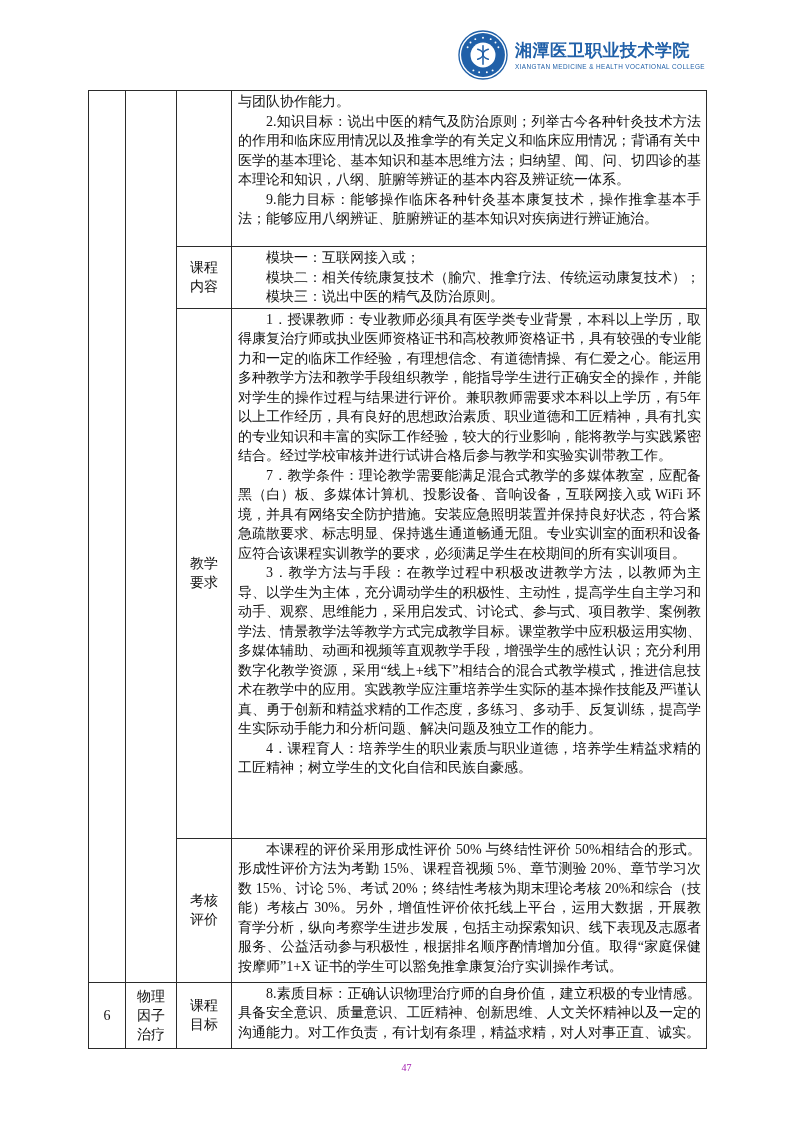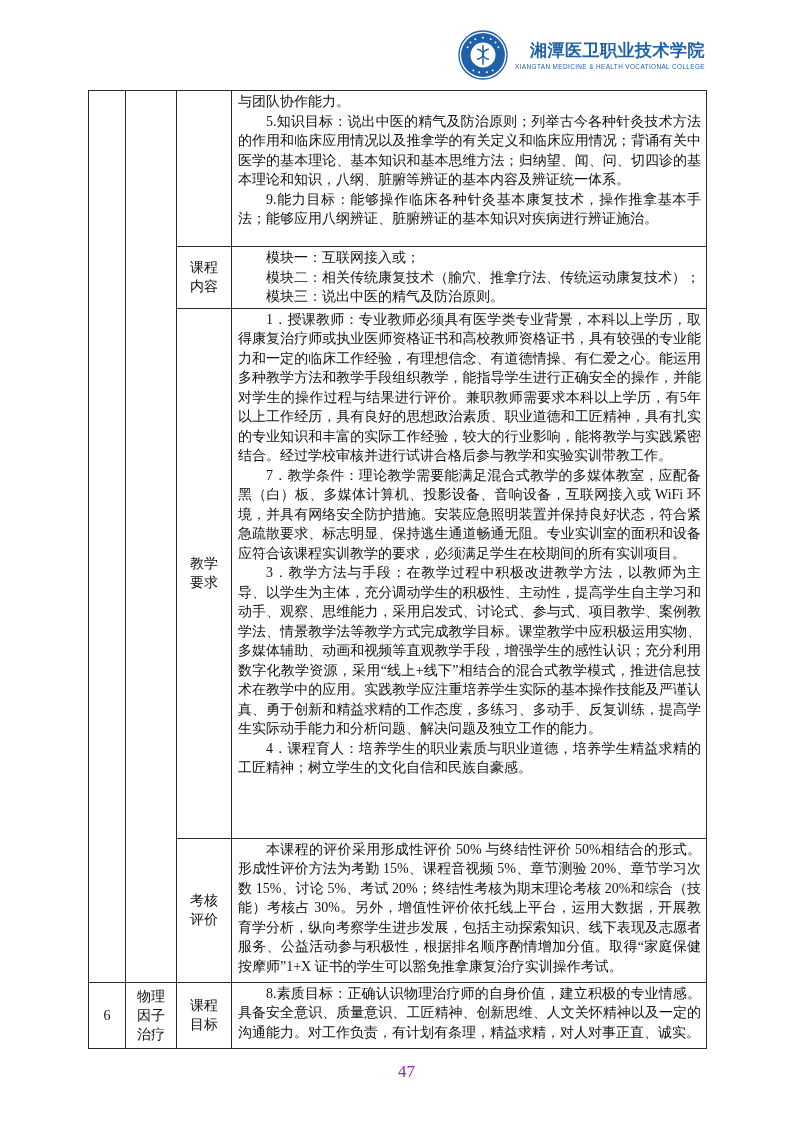--- a/index.html
+++ b/index.html
@@ -11,21 +11,21 @@
     color:#111;
     overflow:hidden;
   }
 
   
   .logo-wrap {
     position:absolute; top:30px; right:88px;
     display:flex; align-items:center; gap:7px;
   }
   .emblem { width:50px; height:50px; display:block; }
-  .logo-text { display:flex; flex-direction:column; align-items:flex-end; }
+  .logo-text { display:flex; flex-direction:column; align-items:flex-start; }
   .logo-cn {
     color:#2060a8; font-weight:bold; font-size:17px;
     letter-spacing:0.5px; white-space:nowrap; line-height:20px;
   }
   .logo-en {
     color:#2060a8; font-size:6.4px; letter-spacing:0.4px;
     white-space:nowrap; margin-top:2px;
     font-family:"Liberation Sans","DejaVu Sans",sans-serif;
   }
 
@@ -44,21 +44,21 @@
   .content-cell p.noindent { text-indent:0; }
   .label-cell, .num-cell, .course-cell {
     text-align:center; vertical-align:middle;
     font-size:14px; line-height:19px;
   }
   .vlabel { display:inline-block; width:2.4em; }
 
   
   .page-footer {
     position:absolute; left:0; right:0; top:1062px;
-    text-align:center; font-size:17px; color:#a21caf;padding-left:20px;
+    text-align:center; font-size:10px; color:#a21caf;padding-left:20px;
   }
 </style>
 </head>
 <body>
 
 <div class="page">
 
   <div class="logo-wrap">
     <svg class="emblem" viewBox="0 0 52 52" aria-hidden="true">
       <circle cx="26" cy="26" r="25" fill="#ffffff" stroke="#2060a8" stroke-width="1.4"></circle>
@@ -97,21 +97,21 @@
         <col style="width:475px">
     </colgroup>
     <tbody>
 
       <tr style="height:156px">
         <td class="num-cell" rowspan="4"></td>
         <td class="course-cell" rowspan="4"></td>
         <td class="label-cell"></td>
         <td class="content-cell">
           <p class="noindent">与团队协作能力。</p>
-          <p class="indent">5.知识目标：说出中医的精气及防治原则；列举古今各种针灸技术方法的作用和临床应用情况以及推拿学的有关定义和临床应用情况；背诵有关中医学的基本理论、基本知识和基本思维方法；归纳望、闻、问、切四诊的基本理论和知识，八纲、脏腑等辨证的基本内容及辨证统一体系。</p>
+          <p class="indent">2.知识目标：说出中医的精气及防治原则；列举古今各种针灸技术方法的作用和临床应用情况以及推拿学的有关定义和临床应用情况；背诵有关中医学的基本理论、基本知识和基本思维方法；归纳望、闻、问、切四诊的基本理论和知识，八纲、脏腑等辨证的基本内容及辨证统一体系。</p>
           <p class="indent">9.能力目标：能够操作临床各种针灸基本康复技术，操作推拿基本手法；能够应用八纲辨证、脏腑辨证的基本知识对疾病进行辨证施治。</p>
         </td>
       </tr>
 
       <tr style="height:60px">
         <td class="label-cell">
           <span class="vlabel">课程内容</span>
         </td>
         <td class="content-cell">
           <p class="indent">模块一：互联网接入或；</p>

